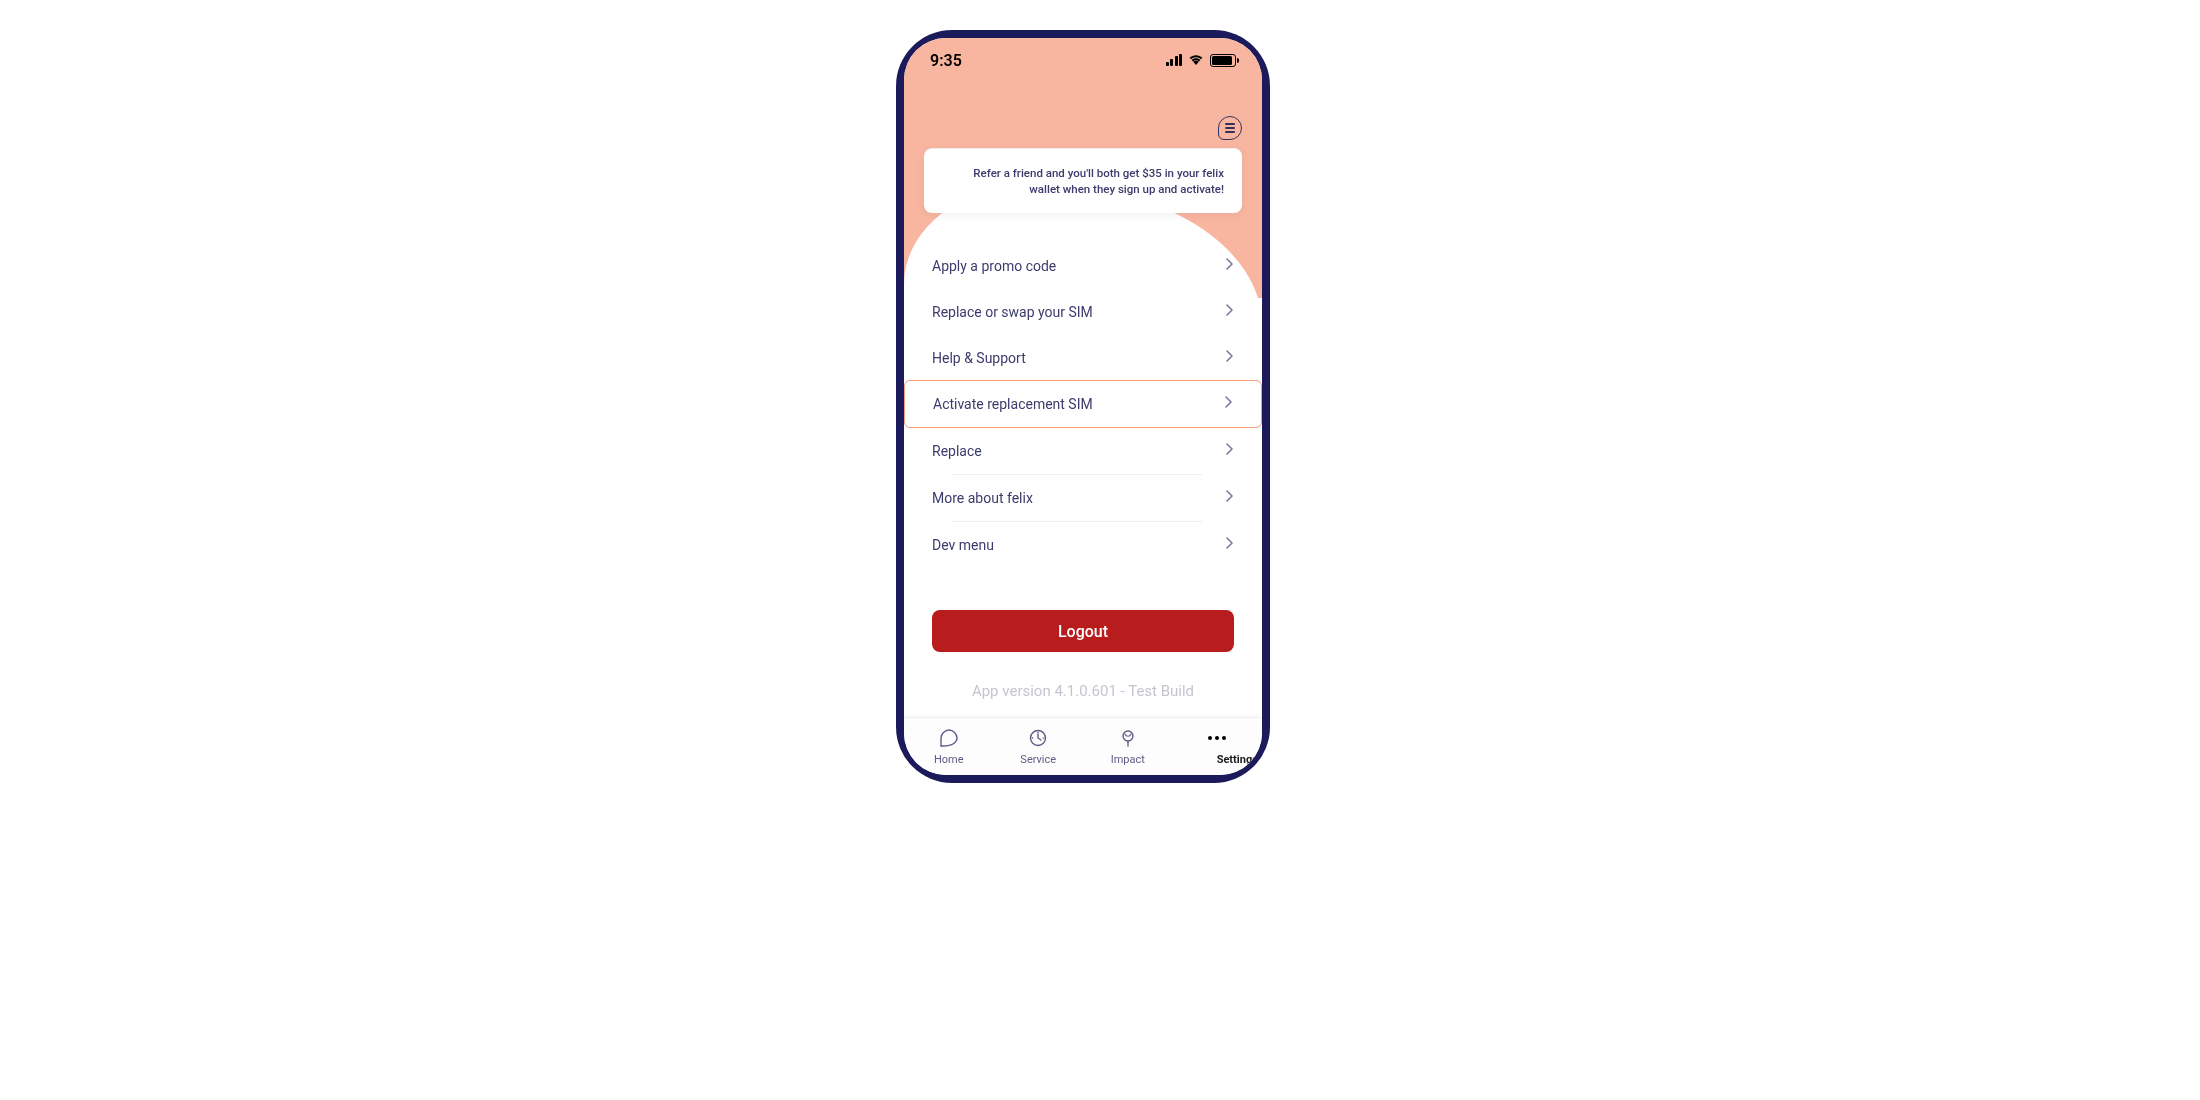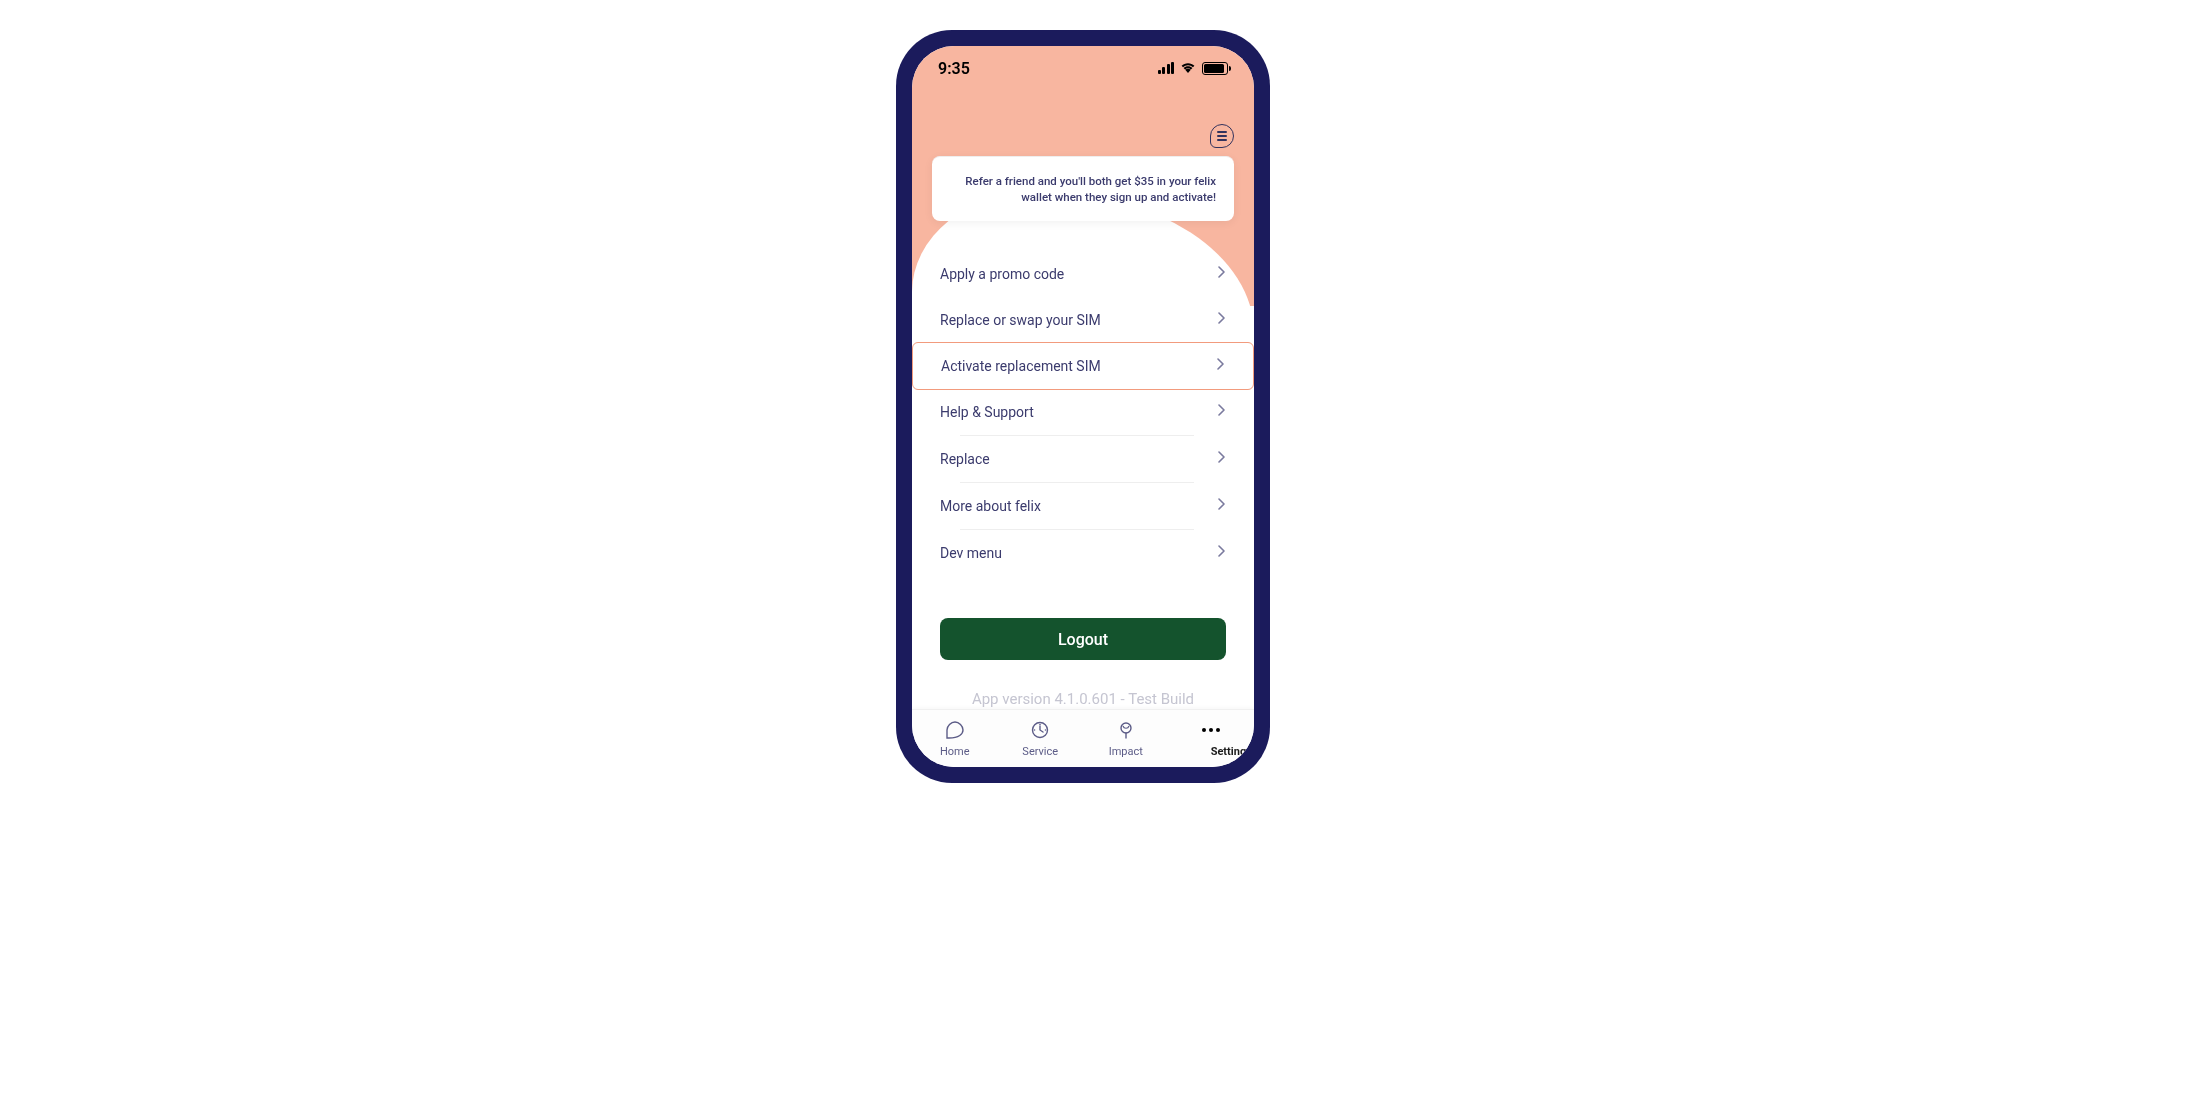--- a/index.html
+++ b/index.html
@@ -1,17 +1,17 @@
 <!DOCTYPE html>
 <html><head>
 <meta charset="utf-8">
 <style>
   *{box-sizing:border-box;margin:0;padding:0;font-family:-apple-system,BlinkMacSystemFont,"Segoe UI",Roboto,Helvetica,Arial,sans-serif;}
   body{width:2200px;height:1100px;background:#ffffff;position:relative;}
-  .phone-frame{position:absolute;left:896px;top:30px;width:374px;height:753px;background:#1b1b5c;border-radius:56px;padding:16px;}
+  .phone-frame{position:absolute;left:896px;top:30px;width:374px;height:753px;background:#1b1b5c;border-radius:56px;padding:8px;}
   .phone-screen{width:100%;height:100%;background:#ffffff;border-radius:42px;overflow:hidden;position:relative;}
   .status-bar{position:absolute;top:0;left:0;right:0;height:44px;display:flex;justify-content:space-between;align-items:center;padding:0 26px;z-index:5;}
   .status-time{font-size:16px;font-weight:600;color:#000;}
   .status-icons{display:flex;align-items:center;gap:6px;}
   .signal-bars{display:flex;align-items:flex-end;gap:1.5px;height:12px;}
   .signal-bars span{width:3px;background:#000;border-radius:1px;}
   .signal-bars span:nth-child(1){height:4px;}
   .signal-bars span:nth-child(2){height:7px;}
   .signal-bars span:nth-child(3){height:10px;}
   .signal-bars span:nth-child(4){height:12px;}
@@ -24,21 +24,21 @@
   .chat-bubble{position:absolute;top:78px;right:20px;width:24px;height:24px;border:1.8px solid #32325d;border-radius:50% 50% 50% 6px;display:flex;flex-direction:column;justify-content:center;align-items:center;gap:2.5px;z-index:5;}
   .chat-bubble span{width:10px;height:1.6px;background:#32325d;border-radius:1px;}
   .referral-card{position:absolute;top:110px;left:20px;right:20px;background:#ffffff;border-radius:8px;padding:16px 18px;z-index:4;box-shadow:0 2px 10px rgba(0,0,0,0.06);border-top:1px solid #eee;text-align:right;}
   .referral-card div{font-size:11.5px;line-height:1.4;color:#3b3b6d;font-weight:500;}
   .menu{position:absolute;top:205px;left:0;right:0;z-index:4;}
   .menu-item{display:flex;justify-content:space-between;align-items:flex-start;padding:15px 28px;cursor:pointer;position:relative;}
   .menu-item span:first-child{font-size:14px;color:#3b3b6d;font-weight:400;}
   .item-divider{height:1px;background:#eeeeee;margin:0 60px 0 48px;}
   .chevron svg{width:8px;height:12px;display:block;}
   .highlight{border:1.5px solid #f29b7d;border-radius:6px;margin:-1px 0;}
-  .logout-btn{position:absolute;top:572px;left:28px;right:28px;height:42px;background:#14532d;border:none;border-radius:8px;color:#ffffff;font-size:16px;font-weight:500;cursor:pointer;z-index:4;}
+  .logout-btn{position:absolute;top:572px;left:28px;right:28px;height:42px;background:#b91c1c;border:none;border-radius:8px;color:#ffffff;font-size:16px;font-weight:500;cursor:pointer;z-index:4;}
   .app-version{position:absolute;top:644px;left:0;right:0;text-align:center;font-size:15px;color:#c5c5d1;z-index:4;}
   .tab-bar{position:absolute;bottom:0;left:0;right:0;height:58px;background:#fdfdfd;border-top:1px solid rgba(0,0,0,0.05);display:flex;justify-content:space-around;align-items:center;z-index:6;box-shadow:0 -1px 4px rgba(0,0,0,0.04);}
   .tab{display:flex;flex-direction:column;align-items:center;gap:5px;cursor:pointer;flex:1;}
   .tab-icon{width:20px;height:20px;display:flex;align-items:center;justify-content:center;}
   .tab-label{font-size:11px;color:#5c5c87;}
   .tab.active .tab-label{color:#1a1a1a;font-weight:700;margin-left:40px;}
   .tab-icon svg{width:18px;height:18px;}
   .dots{display:flex;gap:3px;}
   .dots span{width:4px;height:4px;background:#000;border-radius:50%;}
 </style>
@@ -93,31 +93,31 @@
 
       <div class="menu-item">
         <span>Replace or swap your SIM</span>
         <span class="chevron">
             <svg viewBox="0 0 8 12">
               <path d="M1 1 L6 6 L1 11" stroke="#7a7a9e" stroke-width="1.6" fill="none" stroke-linecap="round" stroke-linejoin="round"></path>
             </svg>
           </span>
       </div>
 
+      <div class="menu-item">
+        <span>Help &amp; Support</span>
+        <span class="chevron">
+            <svg viewBox="0 0 8 12">
+              <path d="M1 1 L6 6 L1 11" stroke="#7a7a9e" stroke-width="1.6" fill="none" stroke-linecap="round" stroke-linejoin="round"></path>
+            </svg>
+          </span>
+      </div>
+
       <div class="menu-item highlight">
         <span>Activate replacement SIM</span>
-        <span class="chevron">
-            <svg viewBox="0 0 8 12">
-              <path d="M1 1 L6 6 L1 11" stroke="#7a7a9e" stroke-width="1.6" fill="none" stroke-linecap="round" stroke-linejoin="round"></path>
-            </svg>
-          </span>
-      </div>
-
-      <div class="menu-item">
-        <span>Help &amp; Support</span>
         <span class="chevron">
             <svg viewBox="0 0 8 12">
               <path d="M1 1 L6 6 L1 11" stroke="#7a7a9e" stroke-width="1.6" fill="none" stroke-linecap="round" stroke-linejoin="round"></path>
             </svg>
           </span>
       </div>
       <div class="item-divider"></div>
 
       <div class="menu-item">
         <span>Replace</span>

